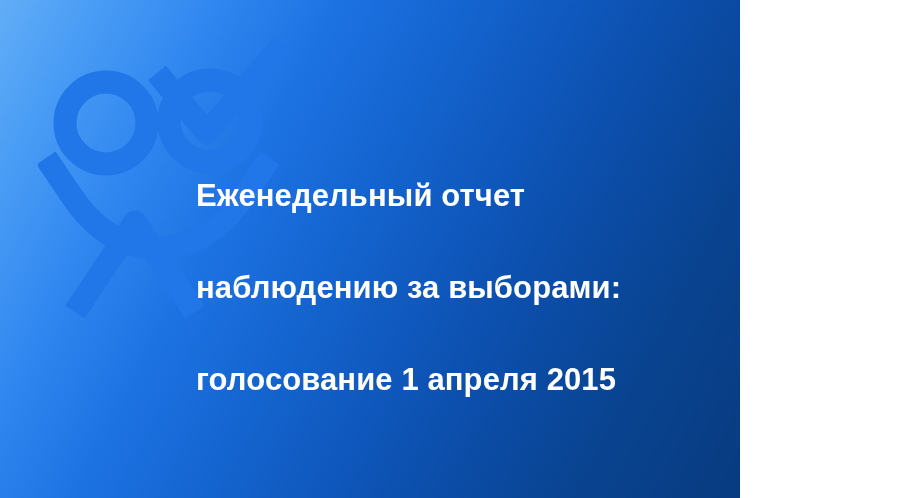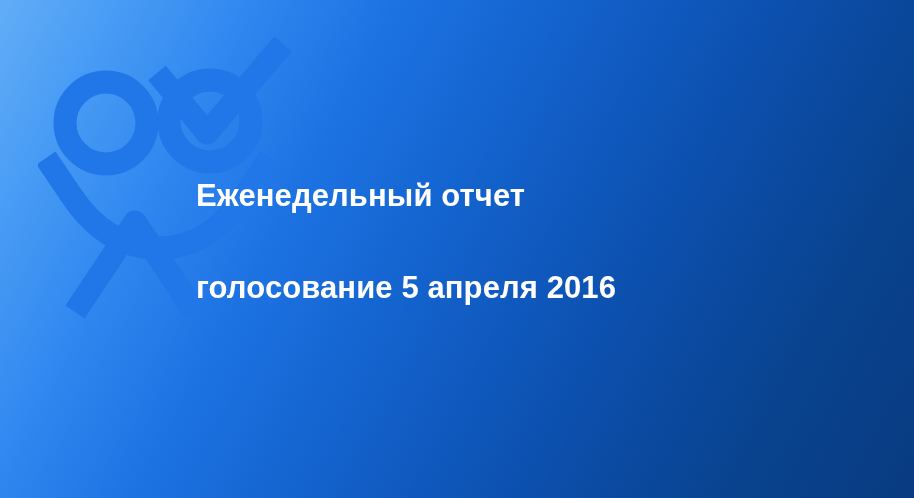--- a/index.html
+++ b/index.html
@@ -9,21 +9,21 @@
   }
   body {
     width: 914px;
     height: 498px;
     overflow: hidden;
     font-family: "Liberation Sans", sans-serif;
   }
 
   #banner {
     position: relative;
-    width: 914px;
+    width: 740px;
     height: 498px;
     overflow: hidden;
     
     background:
       linear-gradient(118deg,
         #62adf7 0%,
         #4b9ef5 9%,
         #2f86ef 22%,
         #1d72e2 34%,
         #1566d2 45%,
@@ -83,17 +83,18 @@
       <circle cx="68" cy="91" r="41"></circle>
 
       <circle cx="172" cy="89" r="41"></circle>
 
       <path d="M 119 41 L 169 101 L 245 12" stroke-linecap="butt"></path>
     </svg>
   </div>
 
   <h1 id="headline">
     <span class="ln">Еженедельный отчет</span>
-    <span class="ln">голосование 5 апреля 2016</span>
+    <span class="ln">наблюдению за выборами:</span>
+    <span class="ln">голосование 1 апреля 2015</span>
     
   </h1>
 
 </div>
 
 </body></html>

